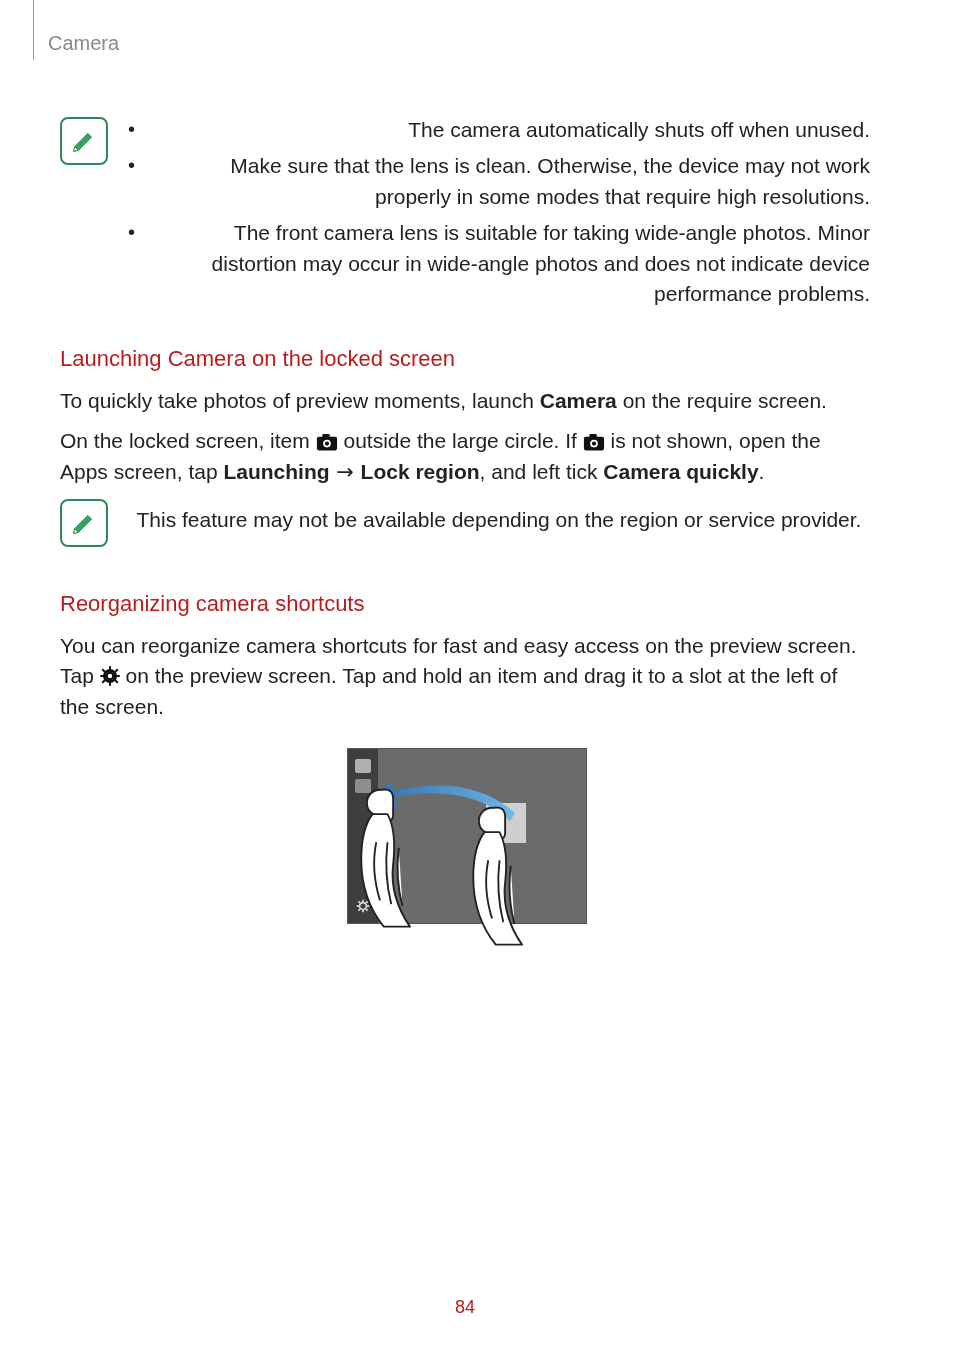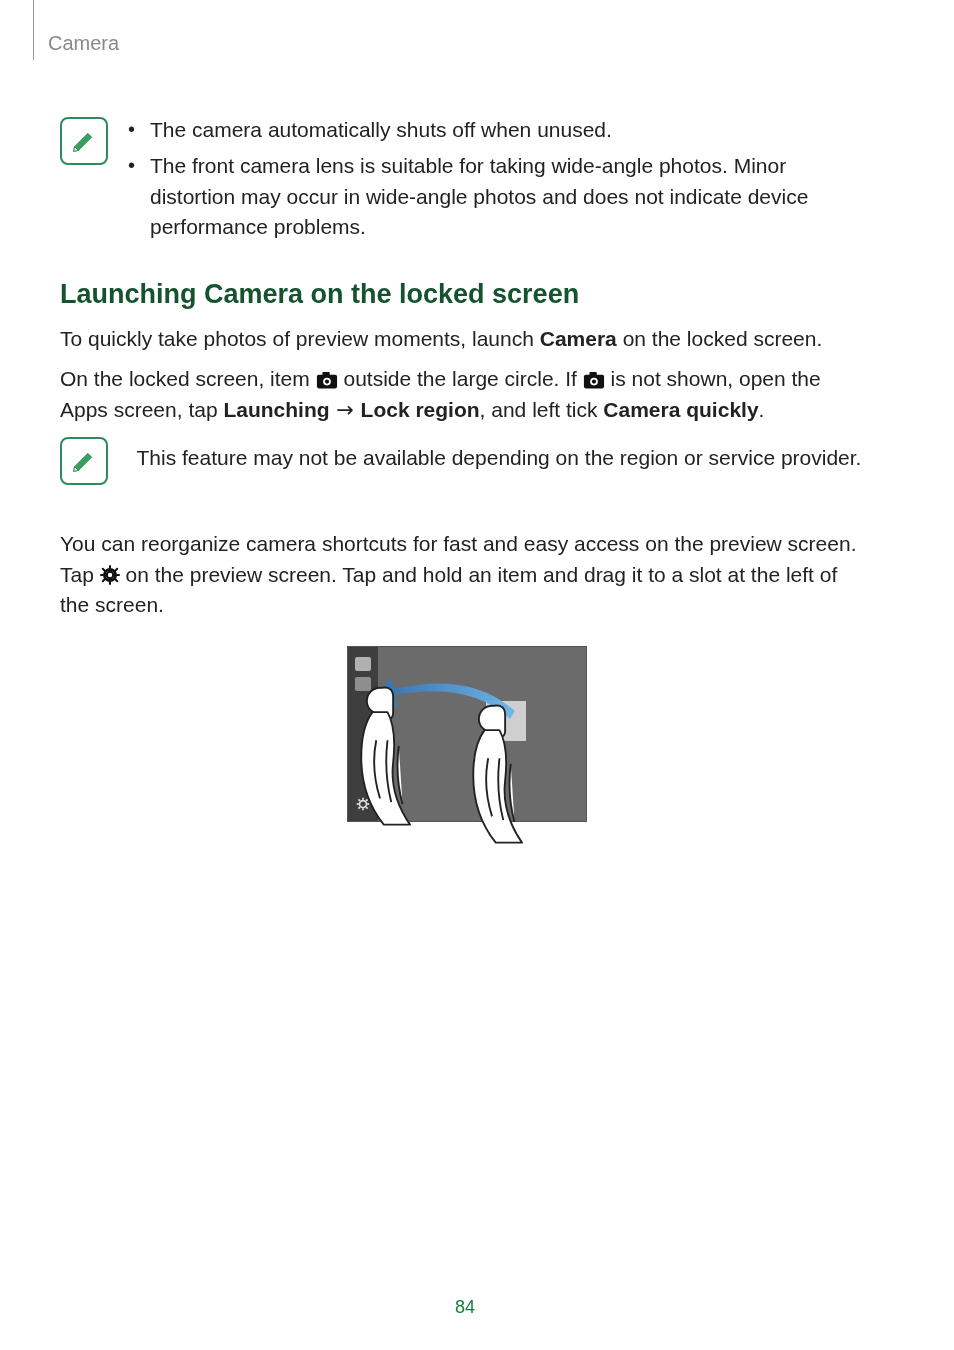--- a/index.html
+++ b/index.html
@@ -59,40 +59,41 @@
   .note-body {
     flex: 1;
     font-size: 21px;
     line-height: 1.45;
   }
   .note-body.single { padding-top: 8px; }
   ul.bullets {
     list-style: none;
     margin: 0;
     padding: 0;
+    text-align: right;
   }
   ul.bullets > li {
     position: relative;
     padding-left: 22px;
     margin-bottom: 6px;
   }
   ul.bullets > li::before {
     content: "•";
     position: absolute;
     left: 0;
     top: 0;
     font-size: 20px;
     color: #222;
   }
 
   h2.section {
-    font-size: 27px;
-    font-weight: 700;
+    font-size: 22px;
+    font-weight: 400;
     margin: 0 0 14px 0;
-    color: #14532d;
+    color: #b91c1c;
   }
 
   .body-text {
     font-size: 21px;
     line-height: 1.45;
     margin: 0 0 10px 0;
   }
 
   .inline-icon {
     display: inline-block;
@@ -160,21 +161,21 @@
   .hand {
     position: absolute;
     width: 120px; height: 150px;
   }
   .page-number {
     position: absolute;
     bottom: 32px;
     left: 0; right: 0;
     text-align: center;
     font-size: 18px;
-    color: #15803d;
+    color: #b91c1c;
   }
 </style>
 </head>
 <body>
 
 <div class="page">
 
   <div class="running-header">
     <div class="header-rule"></div>
     <span class="header-text">Camera</span>
@@ -184,29 +185,30 @@
     <div class="note-icon-box">
       <svg viewBox="0 0 32 32">
         <path d="M6 22 L20 8 L24 12 L10 26 L5 27 Z" fill="#3aa060" stroke="#2e8b57" stroke-width="1"></path>
         <path d="M20 8 L24 12" stroke="#2e8b57" stroke-width="1" fill="none"></path>
         <path d="M5 27 L6 22 L10 26 Z" fill="#fff" stroke="#2e8b57" stroke-width="1"></path>
       </svg>
     </div>
     <div class="note-body">
       <ul class="bullets">
         <li>The camera automatically shuts off when unused.</li>
+        <li>Make sure that the lens is clean. Otherwise, the device may not work properly in some modes that require high resolutions.</li>
         <li>The front camera lens is suitable for taking wide-angle photos. Minor distortion may occur in wide-angle photos and does not indicate device performance problems.</li>
       </ul>
     </div>
   </div>
 
   <h2 class="section">Launching Camera on the locked screen</h2>
 
   <p class="body-text">
-    <span>To quickly take photos of preview moments, launch </span><strong>Camera</strong><span> on the locked screen.</span>
+    <span>To quickly take photos of preview moments, launch </span><strong>Camera</strong><span> on the require screen.</span>
   </p>
 
   <p class="body-text">
     <span>On the locked screen, item </span><span class="inline-icon"><svg viewBox="0 0 24 20">
           <rect x="1" y="4" width="22" height="15" rx="2" fill="#111"></rect>
           <rect x="7" y="1" width="8" height="5" rx="1" fill="#111"></rect>
           <circle cx="12" cy="11.5" r="4.2" fill="#fff"></circle>
           <circle cx="12" cy="11.5" r="2.3" fill="#111"></circle>
         </svg></span><span> outside the large circle. If </span><span class="inline-icon"><svg viewBox="0 0 24 20">
           <rect x="1" y="4" width="22" height="15" rx="2" fill="#111"></rect>
@@ -222,20 +224,21 @@
         <path d="M6 22 L20 8 L24 12 L10 26 L5 27 Z" fill="#3aa060" stroke="#2e8b57" stroke-width="1"></path>
         <path d="M20 8 L24 12" stroke="#2e8b57" stroke-width="1" fill="none"></path>
         <path d="M5 27 L6 22 L10 26 Z" fill="#fff" stroke="#2e8b57" stroke-width="1"></path>
       </svg>
     </div>
     <div class="note-body single">
       <span>This feature may not be available depending on the region or service provider.</span>
     </div>
   </div>
 
+  <h2 class="section">Reorganizing camera shortcuts</h2>
 
   <p class="body-text">
     <span>You can reorganize camera shortcuts for fast and easy access on the preview screen. Tap </span><span class="inline-icon gear"><svg viewBox="0 0 20 20">
           <g fill="#111">
             <circle cx="10" cy="10" r="3.2" fill="#fff" stroke="#111" stroke-width="2"></circle>
             <g>
               <rect x="9" y="0" width="2" height="4" rx="1"></rect>
               <rect x="9" y="16" width="2" height="4" rx="1"></rect>
               <rect x="0" y="9" width="4" height="2" rx="1"></rect>
               <rect x="16" y="9" width="4" height="2" rx="1"></rect>

